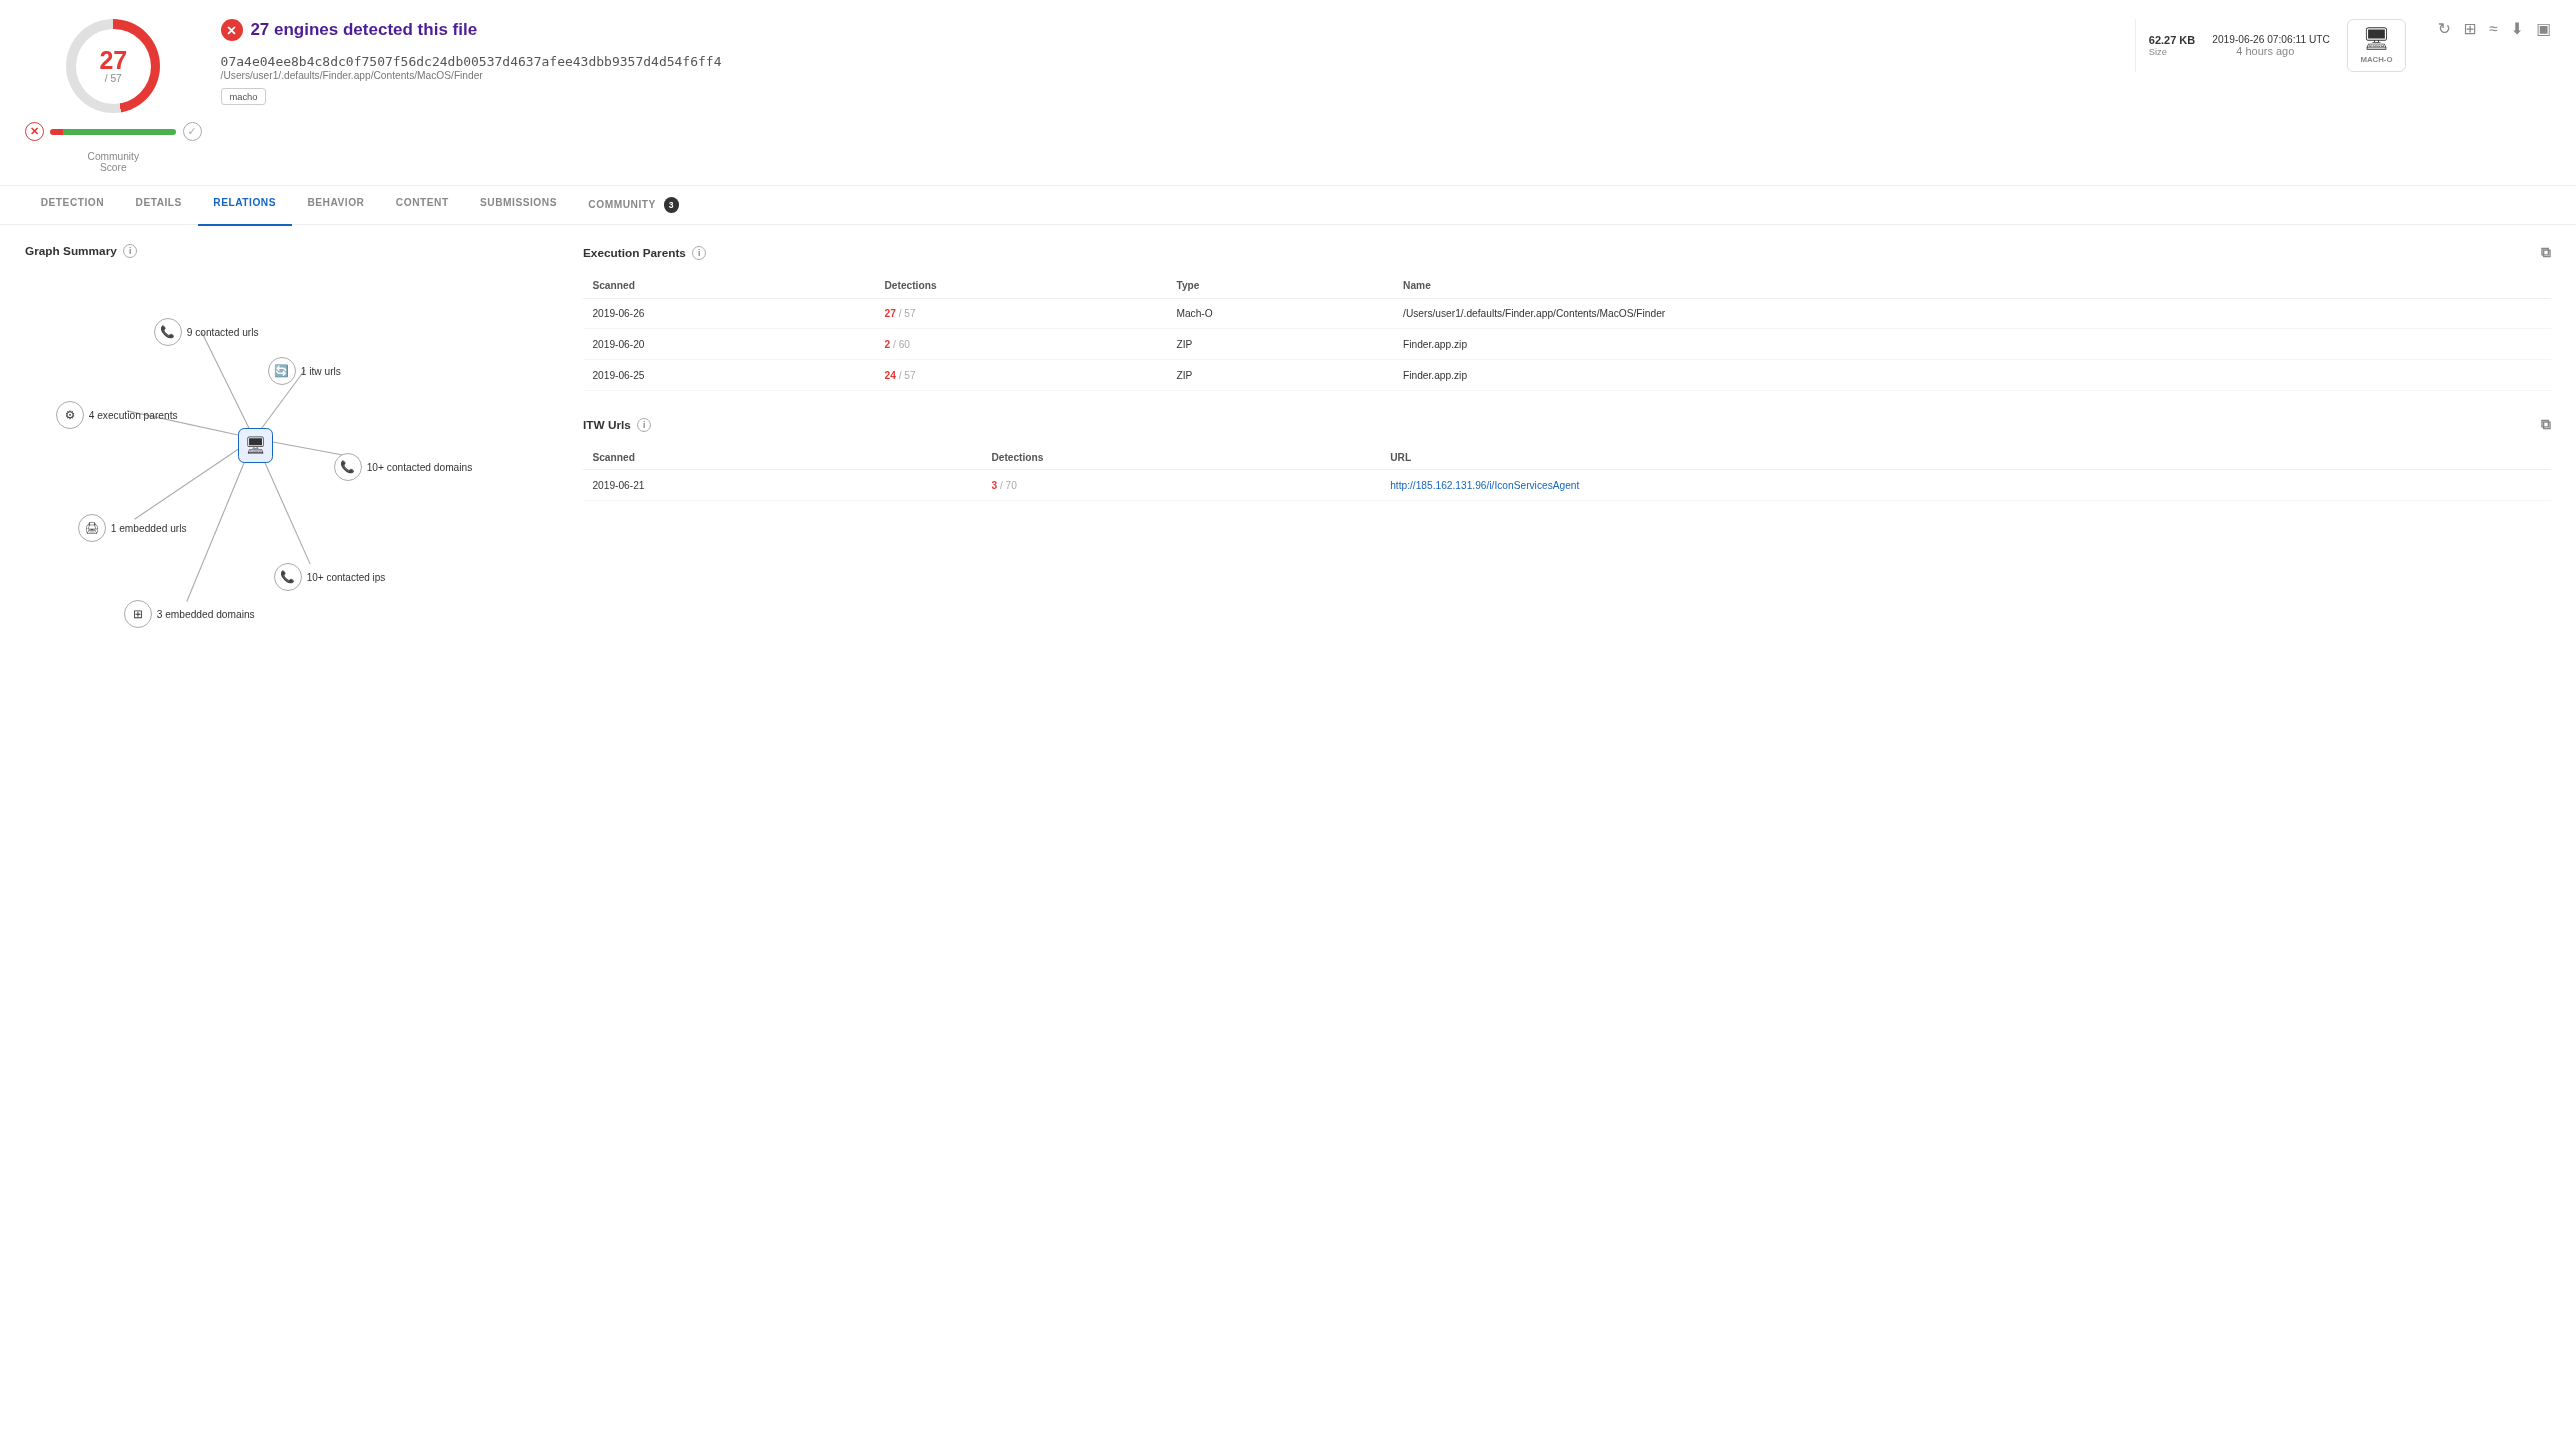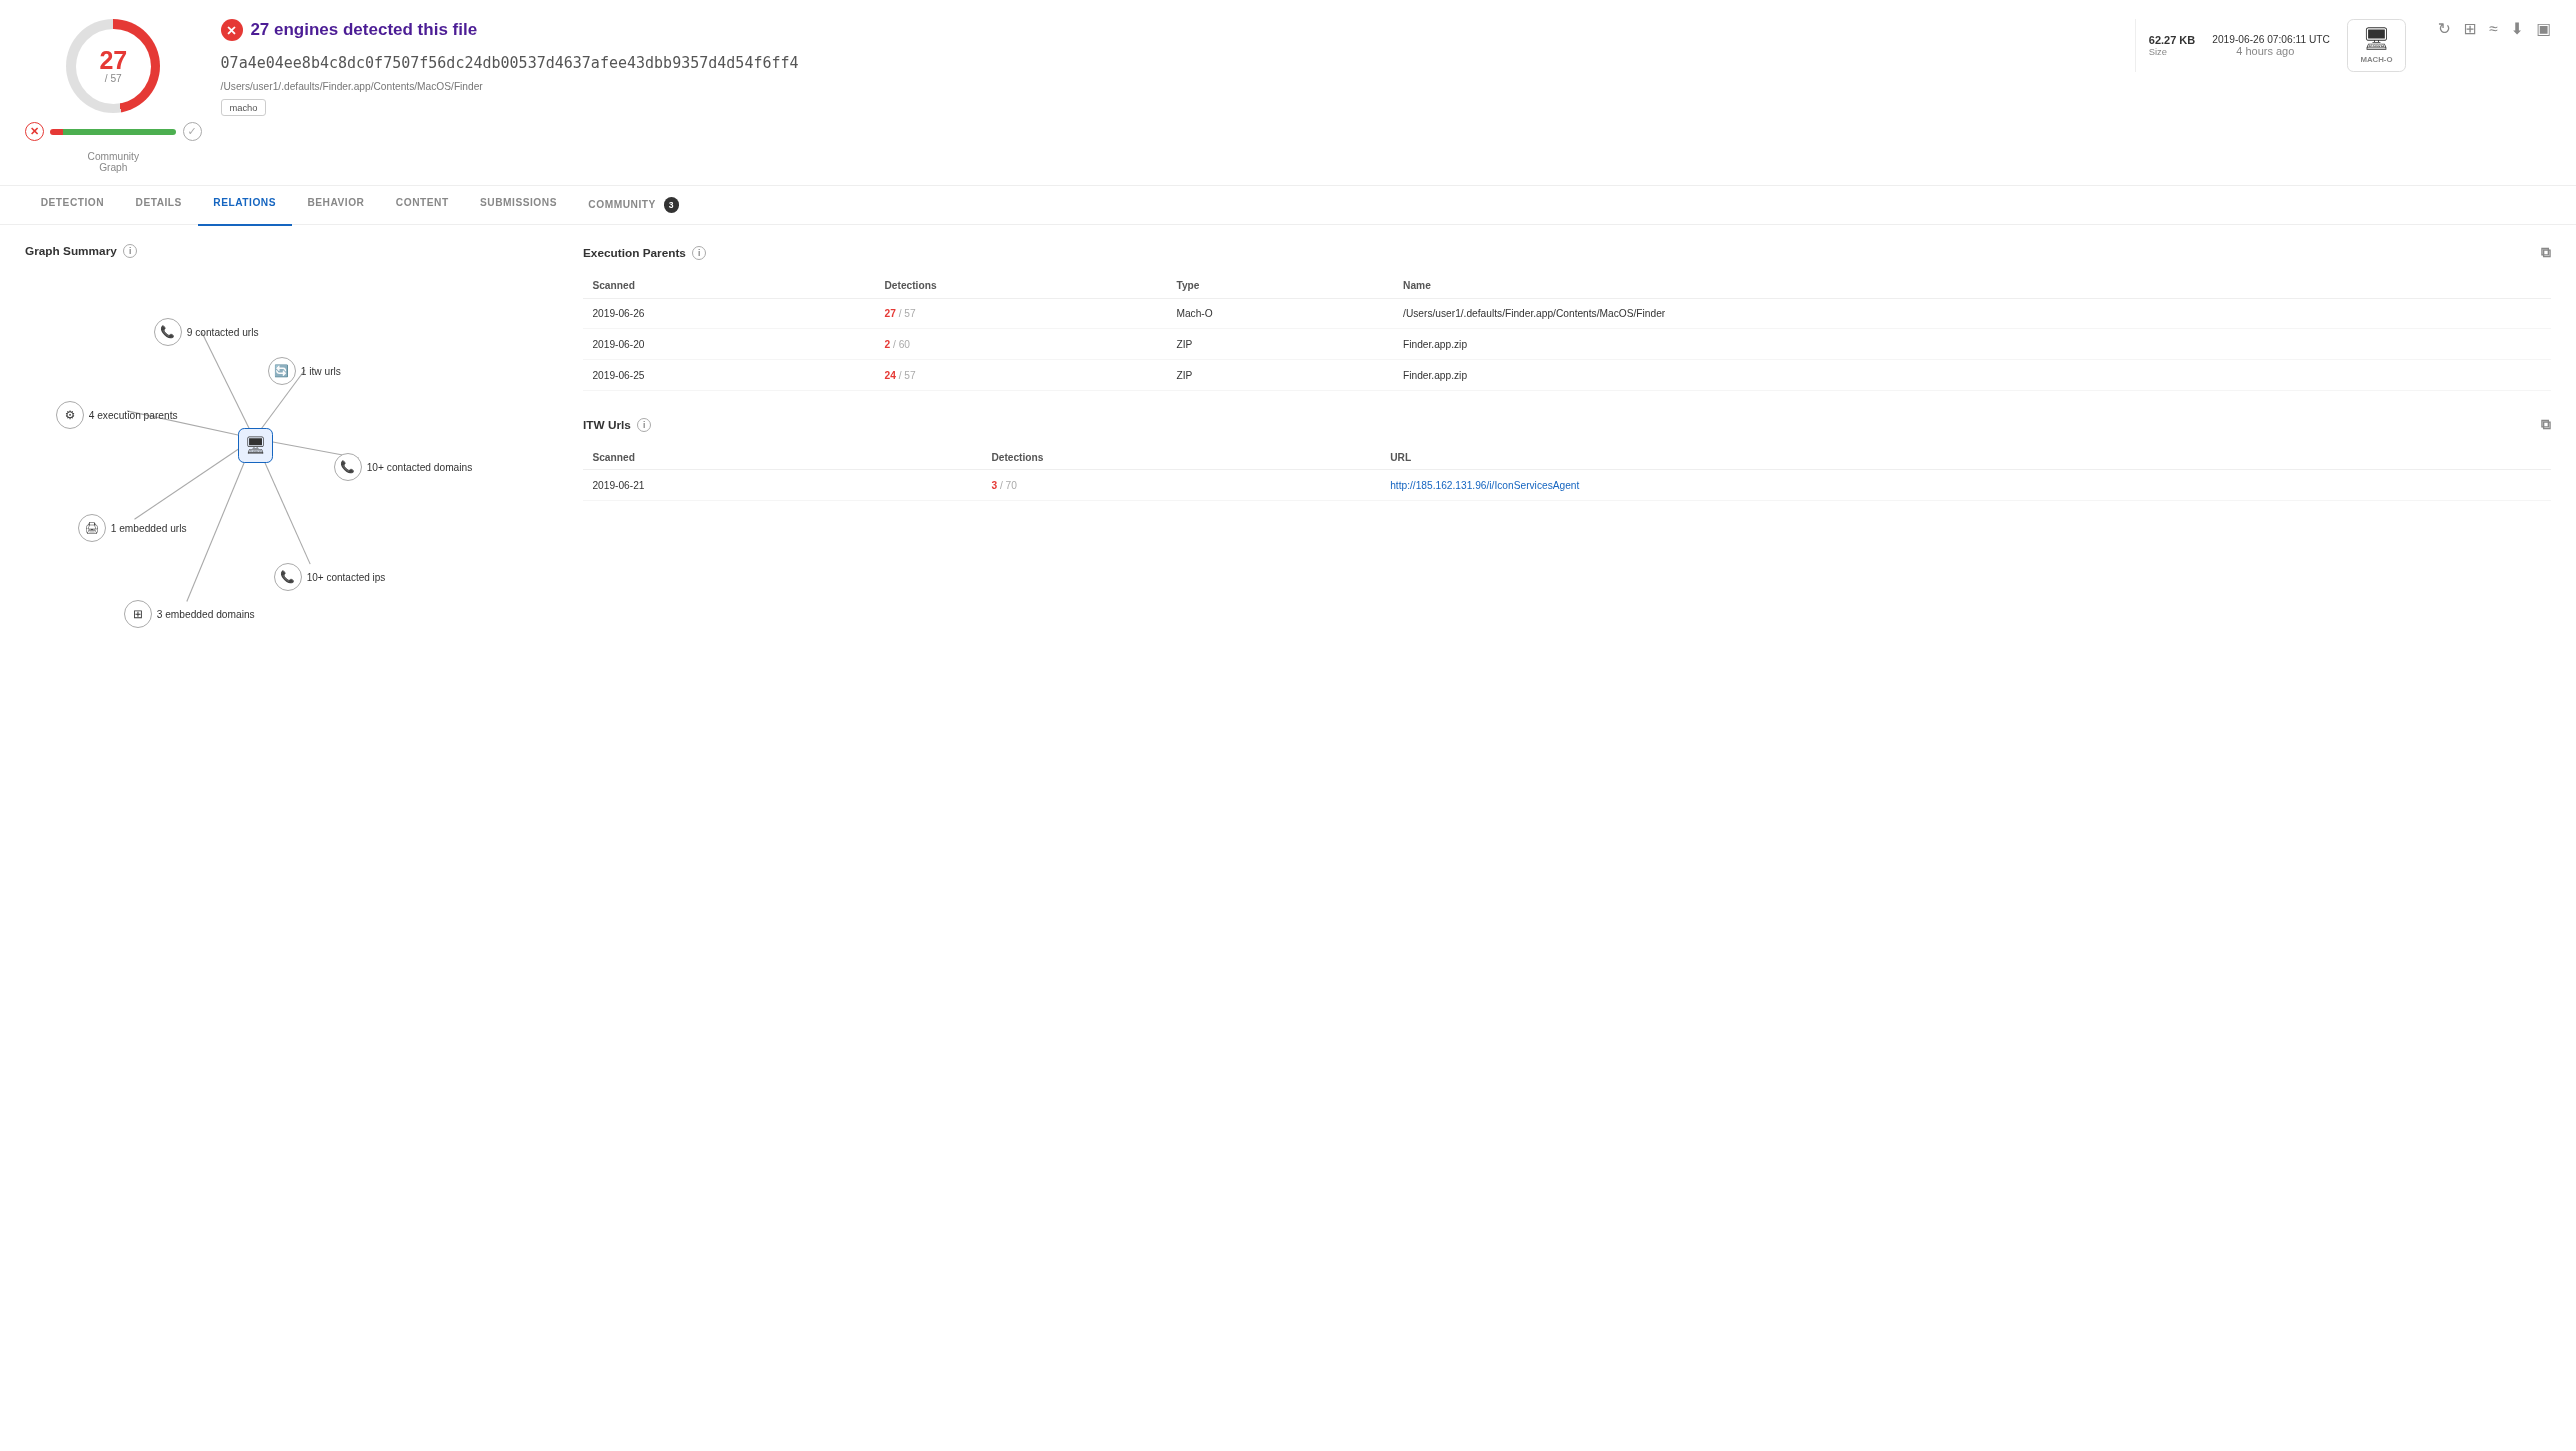--- a/index.html
+++ b/index.html
@@ -16,21 +16,21 @@
     .score-circle-inner { width: 75px; height: 75px; background: #fff; border-radius: 50%; display: flex; flex-direction: column; align-items: center; justify-content: center; }
     .score-number { font-size: 25px; font-weight: 700; color: #e53935; line-height: 1; }
     .score-total { font-size: 10.2px; color: #888; }
 
     
     .header-info { flex: 1; }
     .detection-title { display: flex; align-items: center; gap: 7.8px; margin-bottom: 12.6px; }
     .error-icon { width: 22px; height: 22px; background: #e53935; border-radius: 50%; display: flex; align-items: center; justify-content: center; color: #fff; font-size: 12.6px; font-weight: 700; flex-shrink: 0; }
     .detection-title-text { font-size: 17px; font-weight: 600; color: #4c1d95; }
 
-    .file-hash { font-size: 15px; color: #555; margin-bottom: 9px; font-family: monospace; }
+    .file-hash { font-size: 13px; color: #555; margin-bottom: 1px; font-family: monospace; }
     .file-path { font-size: 10.2px; color: #777; margin-bottom: 7.8px; }
     .tag { display: inline-block; border: 0.8px solid #ccc; border-radius: 3.1px; padding: 1.6px 7.8px; font-size: 9.4px; color: #555; }
 
     
     .file-meta { display: flex; align-items: center; gap: 17px; padding: 0 0 0 12.6px; border-left: 0.8px solid #eee; flex-shrink: 0; }
     .meta-item { }
     .meta-value { font-size: 11px; font-weight: 600; color: #333; }
     .meta-label { font-size: 9.4px; color: #888; }
     .meta-date { font-size: 10.2px; color: #333; }
     .meta-ago { font-size: 11px; color: #888; margin-left: 24px; }
@@ -95,21 +95,21 @@
           </div>
         </div>
       </div>
       <div class="community-bar-wrapper">
         <div class="circle-icon-red">✕</div>
         <div class="bar-track"></div>
         <div class="circle-icon-green">✓</div>
       </div>
       <div class="community-score-label">
         <span>Community</span><br>
-        <span>Graph</span>
+        <span>Score</span>
       </div>
     </div>
 
     <div class="header-info">
       <div class="detection-title">
         <div class="error-icon">✕</div>
         <span class="detection-title-text">27 engines detected this file</span>
       </div>
       <div class="file-hash">07a4e04ee8b4c8dc0f7507f56dc24db00537d4637afee43dbb9357d4d54f6ff4</div>
       <div class="file-path">/Users/user1/.defaults/Finder.app/Contents/MacOS/Finder</div>

